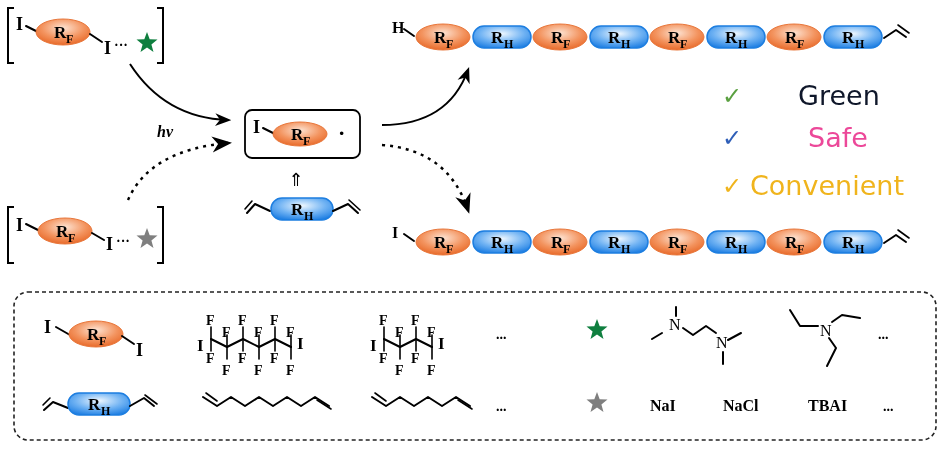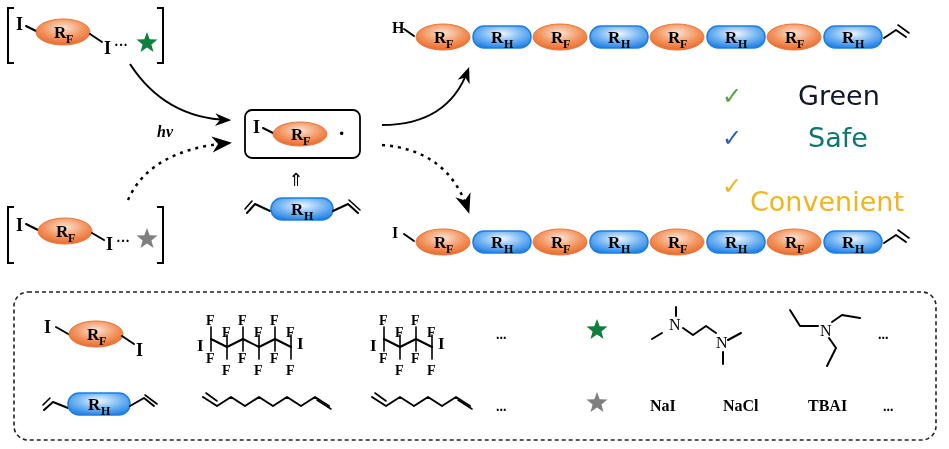--- a/index.html
+++ b/index.html
@@ -293,19 +293,19 @@
     </g>
 </svg>
 
 <div id="benefits" style="position:absolute;left:722px;top:80px;width:220px;">
   <div style="position:absolute;top:0;left:0;width:220px;height:36px;">
     <span class="sans" style="position:absolute;left:0;top:2px;font-size:24px;color:#5aa040;">✓</span>
     <span class="sans" style="position:absolute;left:76px;top:0;font-size:27px;color:#0f172a;">Green</span>
   </div>
   <div style="position:absolute;top:42px;left:0;width:220px;height:36px;">
     <span class="sans" style="position:absolute;left:0;top:2px;font-size:24px;color:#2f5fb8;">✓</span>
-    <span class="sans" style="position:absolute;left:86px;top:0;font-size:27px;color:#0f766e;">Safe</span>
+    <span class="sans" style="position:absolute;left:86px;top:0;font-size:27px;color:#ec4899;">Safe</span>
   </div>
   <div style="position:absolute;top:90px;left:0;width:220px;height:36px;">
     <span class="sans" style="position:absolute;left:0;top:2px;font-size:24px;color:#f0b41c;">✓</span>
-    <span class="sans" style="position:absolute;left:28px;top:16px;font-size:27px;color:#f0b41c;text-align:right;">Convenient</span>
+    <span class="sans" style="position:absolute;left:28px;top:0;font-size:27px;color:#f0b41c;text-align:right;">Convenient</span>
   </div>
 </div>
 
 </body></html>

